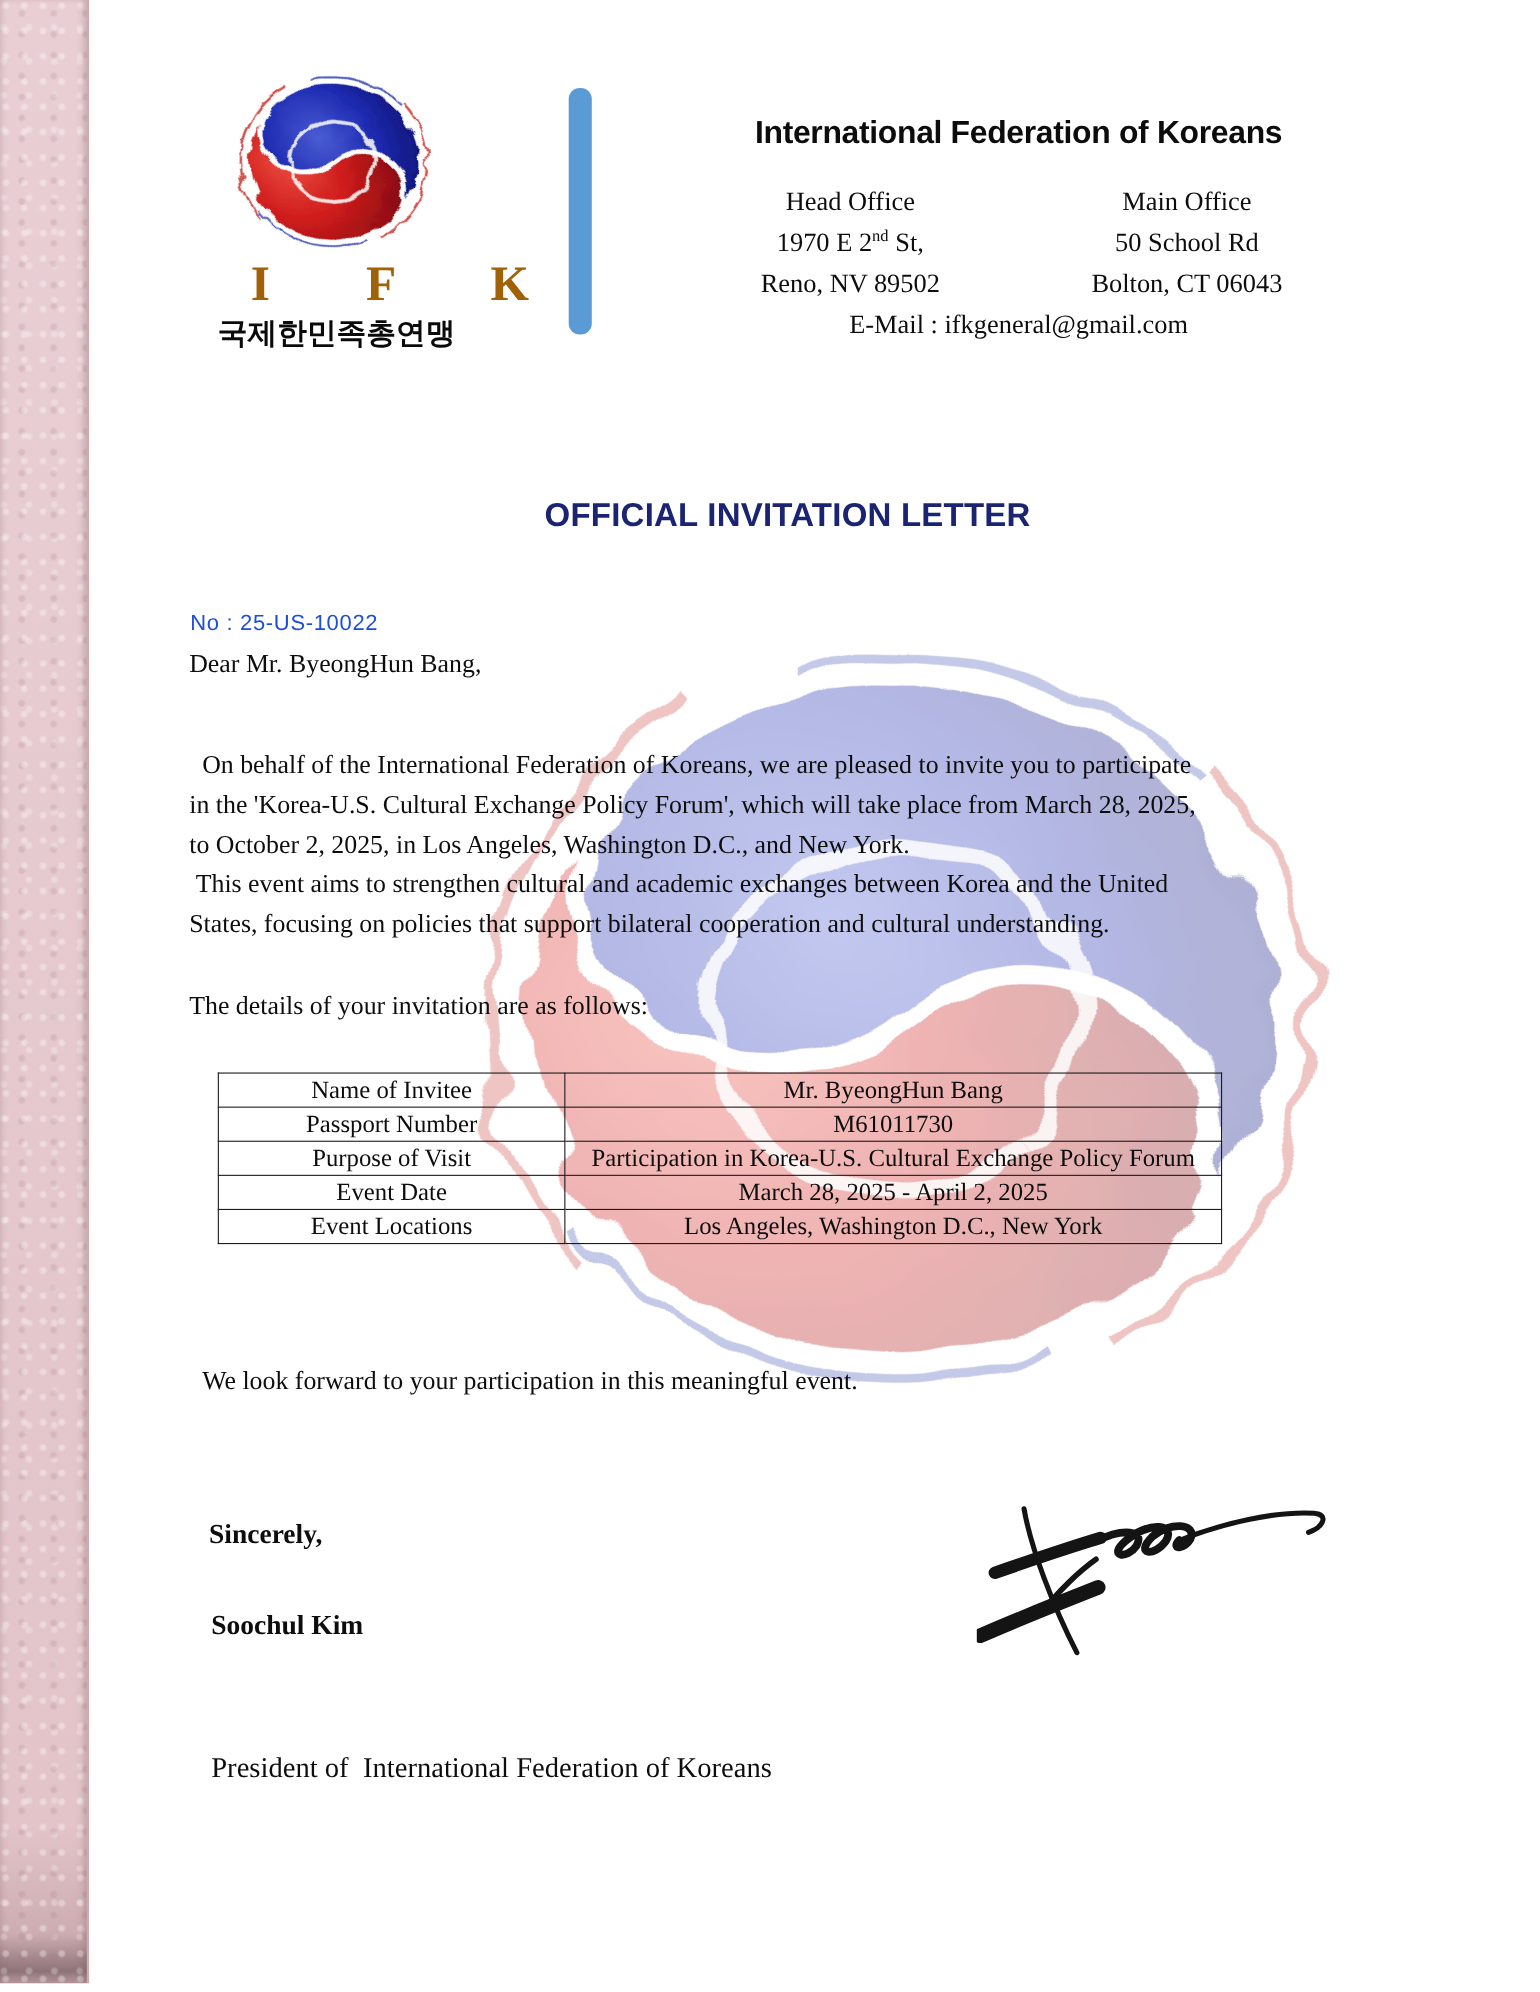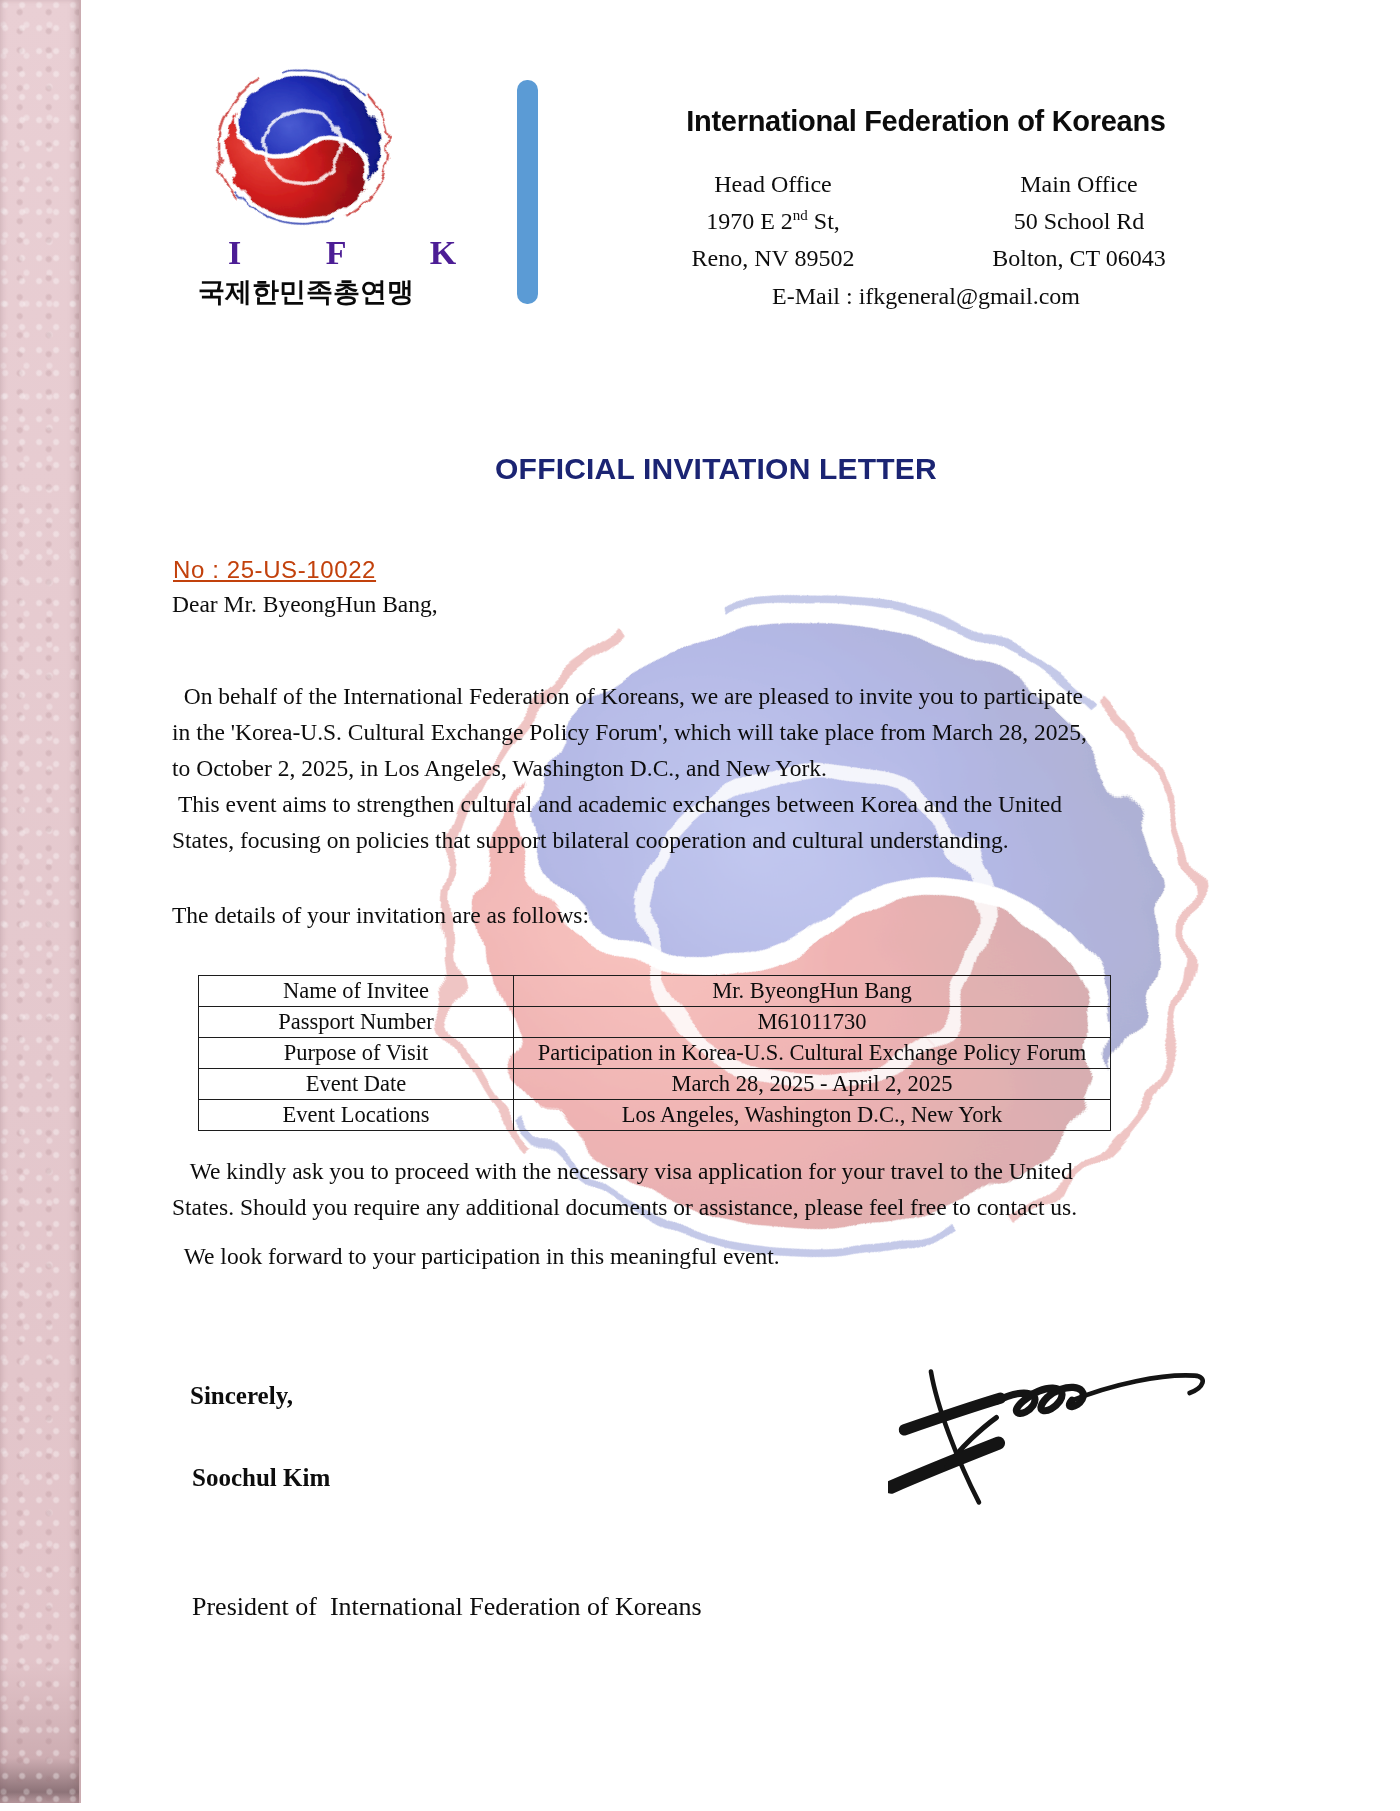--- a/index.html
+++ b/index.html
@@ -29,22 +29,22 @@
   .watermark{
     position:absolute;left:425px;top:572px;width:785px;height:708px;
     opacity:.33;z-index:0;pointer-events:none;
   }
   .watermark svg{width:100%;height:100%;}
 
   
   .logo-block{position:absolute;left:198px;top:64px;width:210px;text-align:center;z-index:2;}
   .logo-swirl{width:178px;height:166px;display:block;margin:0 auto;}
   .logo-acronym{
-    font-family:"Liberation Serif",serif;font-weight:bold;font-size:34px;line-height:1;
-    letter-spacing:38px;margin:6px 0 0 30px;color:#4c1d95;white-space:nowrap;
+    font-family:"Liberation Serif",serif;font-weight:bold;font-size:45px;line-height:1;
+    letter-spacing:38px;margin:6px 0 0 30px;color:#a16207;white-space:nowrap;
   }
   .logo-korean{
     font-family:"Liberation Sans","DejaVu Sans",sans-serif;font-weight:bold;
     font-size:27px;line-height:1;margin-top:9px;color:#0a0a0a;white-space:nowrap;letter-spacing:0px;
   }
 
   
   .blue-bar{position:absolute;left:517px;top:80px;width:21px;height:224px;border-radius:10px;z-index:2;}
 
   
@@ -60,22 +60,22 @@
   .sup{vertical-align:super;font-size:15px;line-height:0;}
 
   
   .letter-title{
     position:absolute;left:170px;top:452px;width:1092px;text-align:center;
     font-family:"Liberation Sans","DejaVu Sans",sans-serif;font-weight:bold;
     font-size:30px;letter-spacing:0.2px;z-index:2;
   }
   .ref-no{
     position:absolute;left:173px;top:556px;
-    font-family:"Liberation Sans","DejaVu Sans",sans-serif;font-size:24px;color:#c2410c;
-    letter-spacing:0.6px;z-index:2;text-decoration:underline;
+    font-family:"Liberation Sans","DejaVu Sans",sans-serif;font-size:20px;color:#1d4ed8;
+    letter-spacing:0.6px;z-index:2;
   }
   .para{
     position:absolute;left:172px;width:924px;font-size:23.5px;line-height:36px;
     white-space:pre-wrap;z-index:2;
   }
   .salutation{top:586px;}
   .para1{top:678px;}
   .para2{top:786px;}
   .details-intro{top:897px;}
   .para-visa{top:1153px;}
@@ -197,21 +197,20 @@
         <td class="col-label">Event Date</td>
         <td class="col-value">March 28, 2025 - April 2, 2025</td>
       </tr>
         <tr>
         <td class="col-label">Event Locations</td>
         <td class="col-value">Los Angeles, Washington D.C., New York</td>
       </tr>
       </tbody>
   </table>
 
-  <div class="para para-visa">   We kindly ask you to proceed with the necessary visa application for your travel to the United States. Should you require any additional documents or assistance, please feel free to contact us.</div>
   <div class="para para-close">  We look forward to your participation in this meaningful event.</div>
 
   <div class="sign-off">Sincerely,</div>
   <div class="signer-name">Soochul Kim</div>
   <div class="signer-title">President of  International Federation of Koreans</div>
 
   <svg class="signature" viewBox="0 0 315 140" fill="none" stroke="#141414" stroke-linecap="round" stroke-linejoin="round">
     <path d="M42,5 C48,40 68,92 89,133" stroke-width="4.5"></path>
     <path d="M16,62 C45,52 80,40 110,31" stroke-width="11"></path>
     <path d="M3,118 C35,104 75,88 108,75" stroke-width="13"></path>

